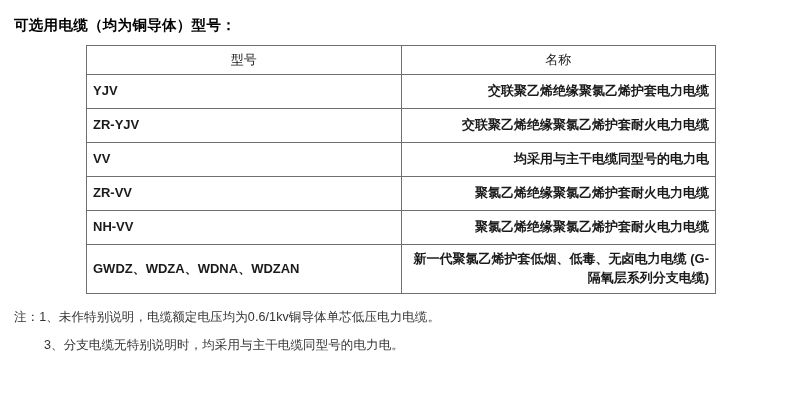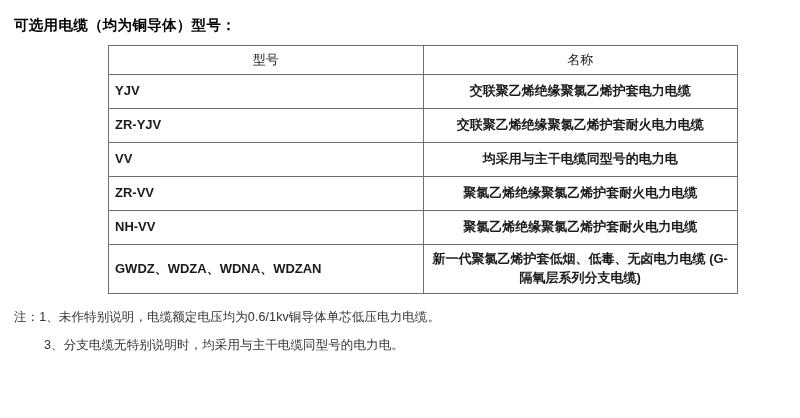--- a/index.html
+++ b/index.html
@@ -23,21 +23,21 @@
   }
   .doc-title {
     font-size: 14.5px;
     font-weight: bold;
     color: #000000;
     margin: 6px 0 10px 14px;
     letter-spacing: 0.3px;
   }
   table.cable-table {
     border-collapse: collapse;
-    margin-left: 108px;
+    margin-left: 86px;
     width: 630px;
     table-layout: fixed;
   }
   table.cable-table th,
   table.cable-table td {
     border: 1px solid #6f6f6f;
     font-size: 13px;
     color: #1a1a1a;
     font-weight: bold;
     vertical-align: middle;
@@ -49,21 +49,21 @@
     padding: 1px 4px;
     font-weight: normal;
   }
   table.cable-table td.model {
     width: 192px;
     padding: 3px 6px;
     text-align: left;
   }
   table.cable-table td.name {
     padding: 3px 6px;
-    text-align: center;
+    text-align: right;
   }
   table.cable-table tr.tall td {
     height: 42px;
   }
   table.cable-table tr.normal td {
     height: 27px;
   }
   .notes {
     margin: 14px 0 8px 14px;
     font-size: 12.5px;

